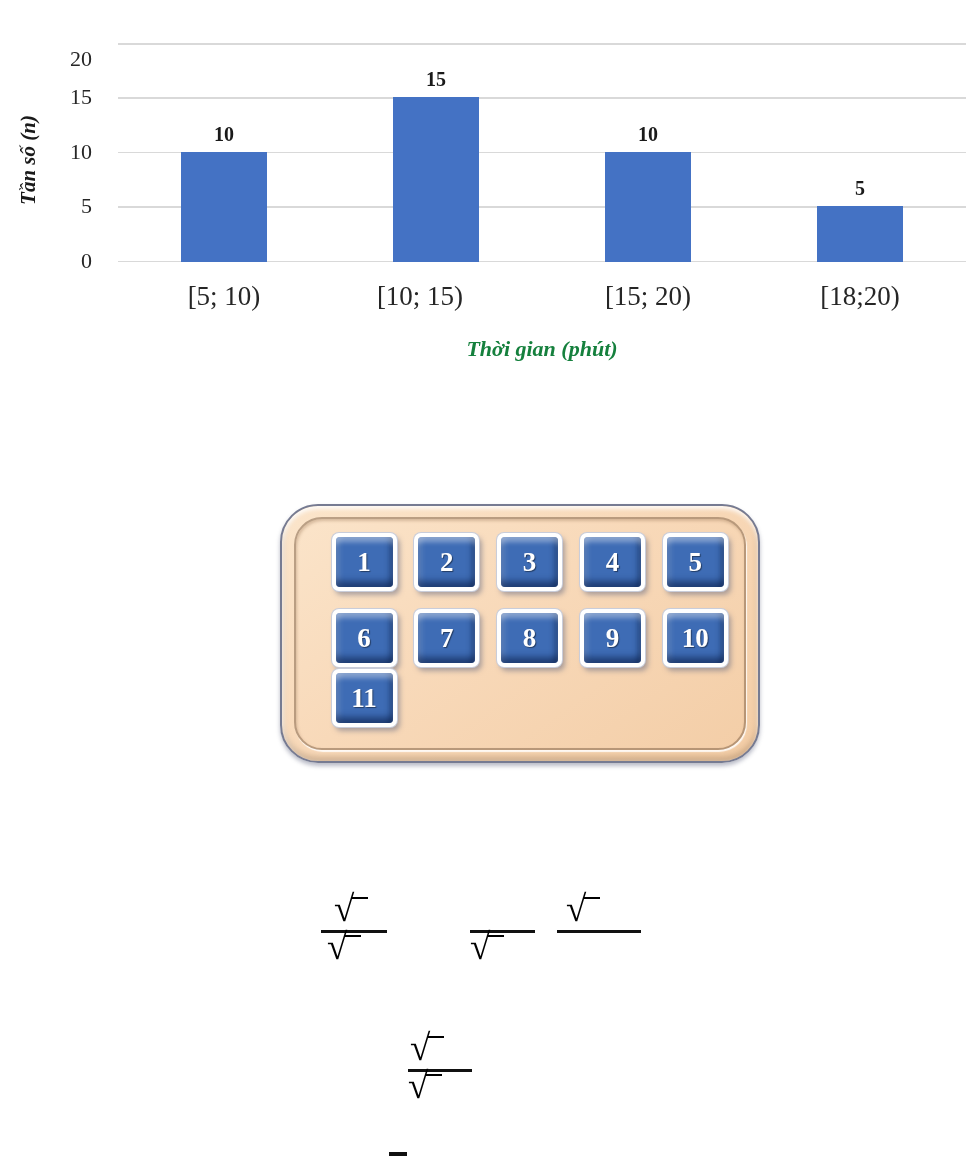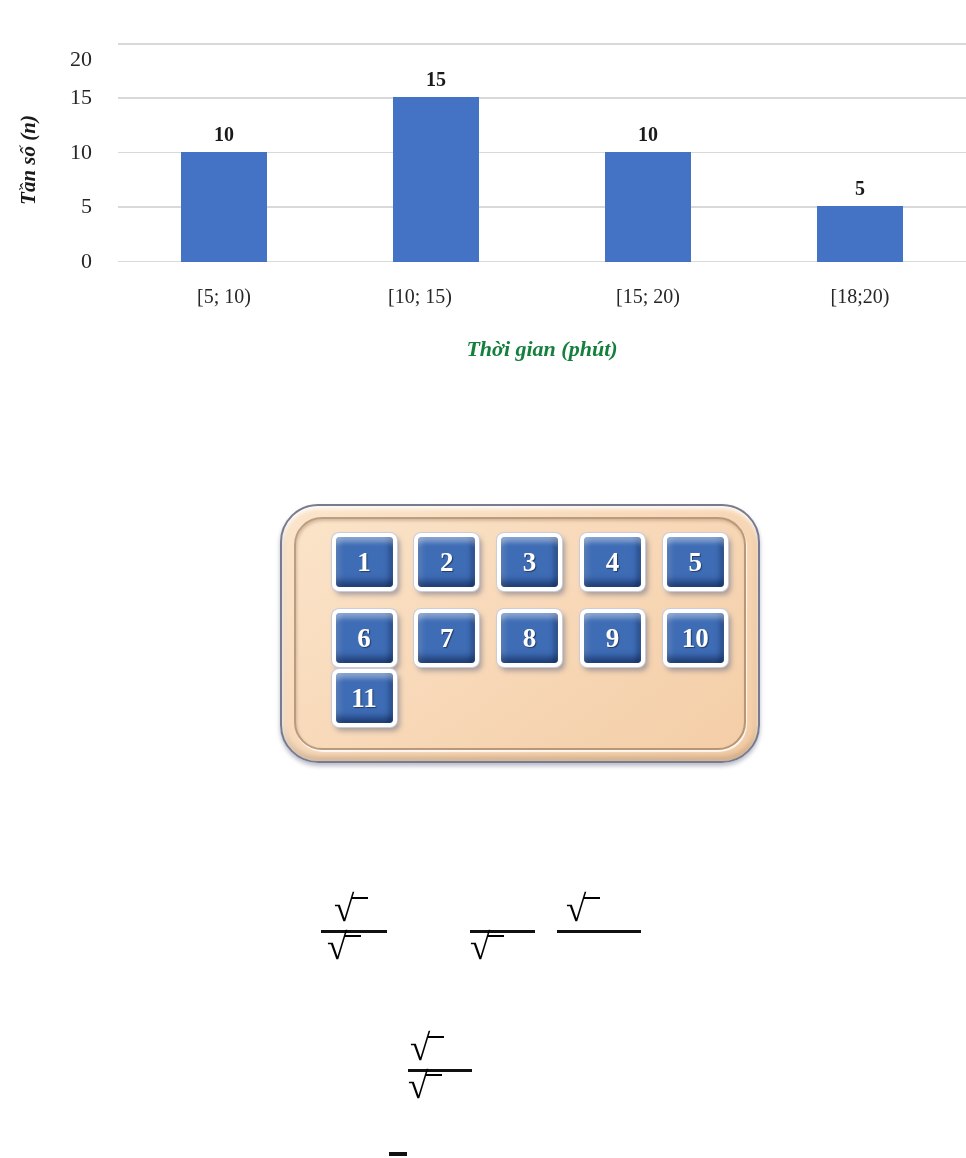--- a/index.html
+++ b/index.html
@@ -7,21 +7,21 @@
     position:relative; width:966px; height:1158px; background:#ffffff;
     font-family:"Liberation Serif", serif; overflow:hidden;
   }
 
   
   .chart { position:absolute; left:0; top:0; width:966px; height:380px; }
   .gridline { position:absolute; height:1.5px; background:#d7d7d7; left:118px; width:848px; }
   .ytick { position:absolute; width:52px; text-align:right; font-size:22px; color:#262626; line-height:22px; }
   .bar { position:absolute; background:#4472C4; }
   .bar-label { position:absolute; font-size:20px; font-weight:bold; color:#1a1a1a; text-align:center; line-height:22px; }
-  .cat-label { position:absolute; top:284px; font-size:20px; color:#262626; text-align:center; line-height:24px; }
+  .cat-label { position:absolute; top:284px; font-size:27px; color:#262626; text-align:center; line-height:24px; }
   .y-title {
     position:absolute; left:28px; top:160px; transform:translate(-50%,-50%) rotate(-90deg);
     font-size:21px; font-weight:bold; font-style:italic; color:#1a1a1a; white-space:nowrap;
   }
   .x-title {
     position:absolute; left:542px; top:336px; transform:translateX(-50%);
     font-size:22px; font-weight:bold; font-style:italic; color:#15803d; white-space:nowrap;
   }
 
   

